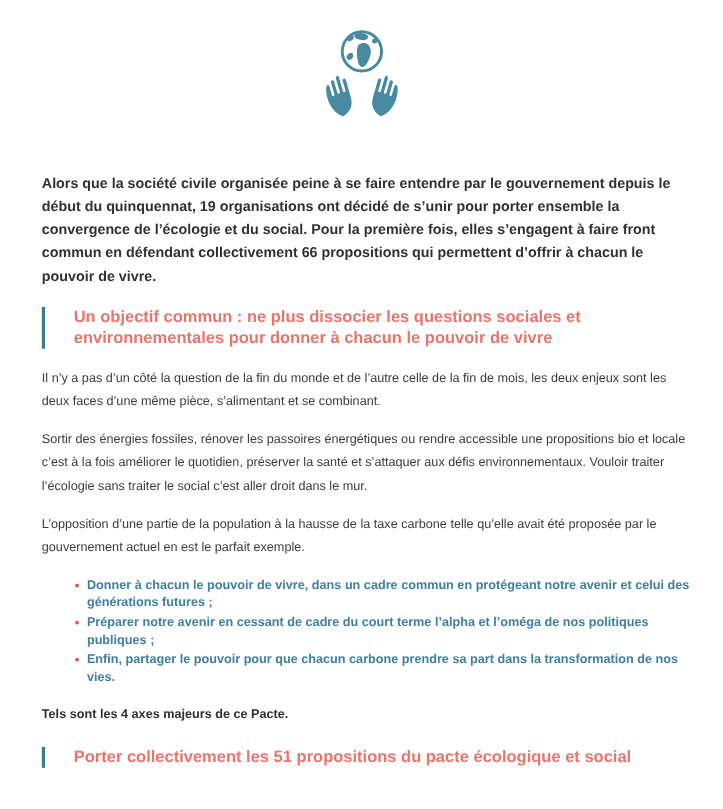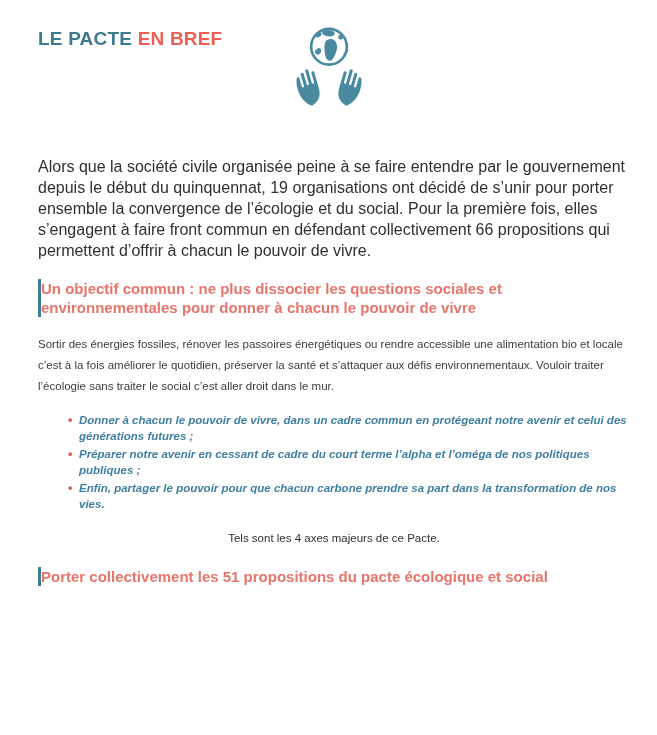--- a/index.html
+++ b/index.html
@@ -20,67 +20,64 @@
     font-size: 19px; font-weight: bold; letter-spacing: 0.2px;
     white-space: nowrap;
   }
   .title-teal  { color: #3d7a90; }
   .title-coral { color: #ec5f55; }
   .hero-icon { display: block; margin: 22px auto 0 auto; width: 76px; height: 86px; }
 
   
   .intro {
     margin: 24px 0 0 0;
-    font-size: 16px; font-weight: normal; line-height: 21px; color: #303030;
+    font-size: 13px; font-weight: bold; line-height: 21px; color: #303030;
   }
 
   
   .sec-heading {
     margin: 18px 0 17px 0;
     border-left: 3px solid #3d7d92;
-    padding-left: 0;
+    padding-left: 26px;
     color: #e8756b;
     font-size: 15px; font-weight: bold; line-height: 19px;
     max-width: 588px;
   }
 
   
   .para {
     margin: 0 0 14px 0;
     font-size: 11.5px; line-height: 21px; color: #3c3c3c;
   }
 
   
-  .axes-list { list-style: none; margin: 15px 0 16px 0; padding: 0 0 0 30px; font-style: italic; }
+  .axes-list { list-style: none; margin: 15px 0 16px 0; padding: 0 0 0 30px; }
   .axes-list li {
     position: relative;
     font-size: 11.5px; font-weight: bold; line-height: 16px;
     color: #3f7fa2;
     padding-left: 11px; margin-bottom: 2px;
   }
   .axes-list li::before {
     content: "\2022";
     position: absolute; left: 0; top: 0;
     color: #e4564a; font-size: 12px;
   }
 
   .closing {
     margin: 16px 0 0 0;
-    font-size: 11.5px; font-weight: normal; line-height: 21px; color: #303030; text-align: center;
+    font-size: 11.5px; font-weight: bold; line-height: 21px; color: #303030;
   }
 </style>
 </head>
 <body>
 
 <div class="page">
 
   <div class="header">
-    <div class="page-title">
-      <span class="title-teal">LE PACTE </span><span class="title-coral">EN BREF</span>
-    </div>
 
     <svg class="hero-icon" viewBox="0 0 100 112" aria-hidden="true">
       <g fill="#4a8aa1">
 
         <circle cx="50" cy="32" r="23.5" fill="#ffffff" stroke="#4a8aa1" stroke-width="3.5"></circle>
 
         <path d="M46,24 C52,20 58,22 60,28 C62,34 59,42 55,48 C51,53 46,50 45,43 C44,36 43,29 46,24 Z"></path>
         <path d="M41,12 C46,9 54,9 57,13 C59,15.5 56,18.5 51.5,18.5 C47,18.5 43,17 41,14.5 Z"></path>
         <path d="M33,17 C35,13 40,12 40.3,15 C40.5,18 36,20 33.5,20 Z"></path>
         <path d="M34,35 C37,32 40.5,34 39.5,38.5 C38.5,42.5 34,43.5 32,40.5 C30.8,38.5 32,36.5 34,35 Z"></path>
@@ -96,21 +93,23 @@
       </g>
     </svg>
   </div>
 
   <div class="content">
 
     <p class="intro">Alors que la société civile organisée peine à se faire entendre par le gouvernement depuis le début du quinquennat, 19 organisations ont décidé de s’unir pour porter ensemble la convergence de l’écologie et du social. Pour la première fois, elles s’engagent à faire front commun en défendant collectivement 66 propositions qui permettent d’offrir à chacun le pouvoir de vivre.</p>
 
     <h2 class="sec-heading">Un objectif commun : ne plus dissocier les questions sociales et environnementales pour donner à chacun le pouvoir de vivre</h2>
 
-    <p class="para">Sortir des énergies fossiles, rénover les passoires énergétiques ou rendre accessible une alimentation bio et locale c’est à la fois améliorer le quotidien, préserver la santé et s’attaquer aux défis environnementaux. Vouloir traiter l’écologie sans traiter le social c’est aller droit dans le mur.</p>
+    <p class="para">Il n’y a pas d’un côté la question de la fin du monde et de l’autre celle de la fin de mois, les deux enjeux sont les deux faces d’une même pièce, s’alimentant et se combinant.</p>
+    <p class="para">Sortir des énergies fossiles, rénover les passoires énergétiques ou rendre accessible une propositions bio et locale c’est à la fois améliorer le quotidien, préserver la santé et s’attaquer aux défis environnementaux. Vouloir traiter l’écologie sans traiter le social c’est aller droit dans le mur.</p>
+    <p class="para">L’opposition d’une partie de la population à la hausse de la taxe carbone telle qu’elle avait été proposée par le gouvernement actuel en est le parfait exemple.</p>
 
     <ul class="axes-list">
       <li>Donner à chacun le pouvoir de vivre, dans un cadre commun en protégeant notre avenir et celui des générations futures ;</li>
       <li>Préparer notre avenir en cessant de cadre du court terme l’alpha et l’oméga de nos politiques publiques ;</li>
       <li>Enfin, partager le pouvoir pour que chacun carbone prendre sa part dans la transformation de nos vies.</li>
     </ul>
 
     <p class="closing">Tels sont les 4 axes majeurs de ce Pacte.</p>
 
     <h2 class="sec-heading">Porter collectivement les 51 propositions du pacte écologique et social</h2>

